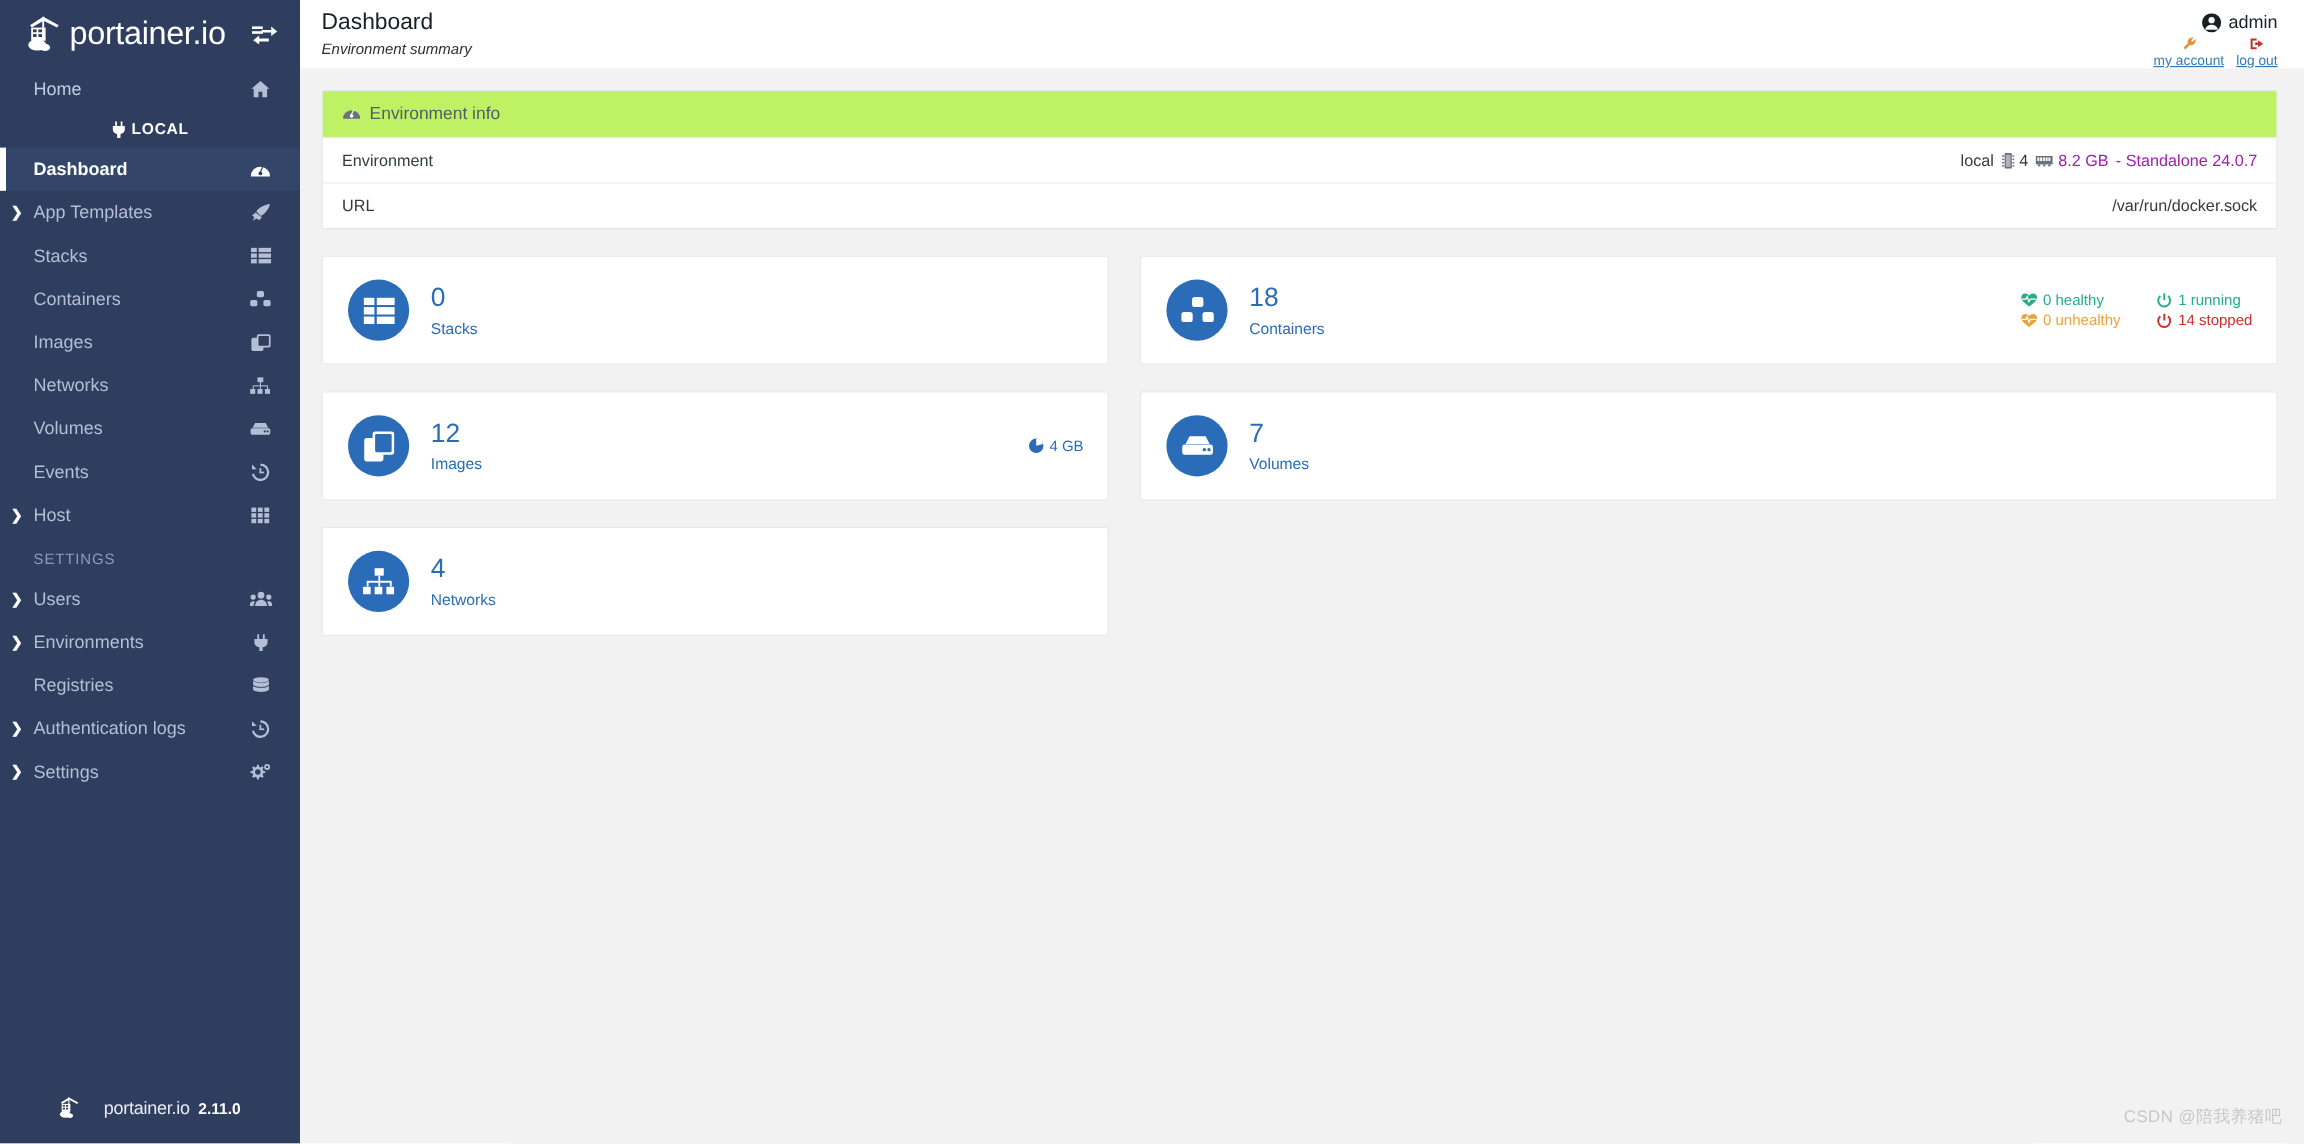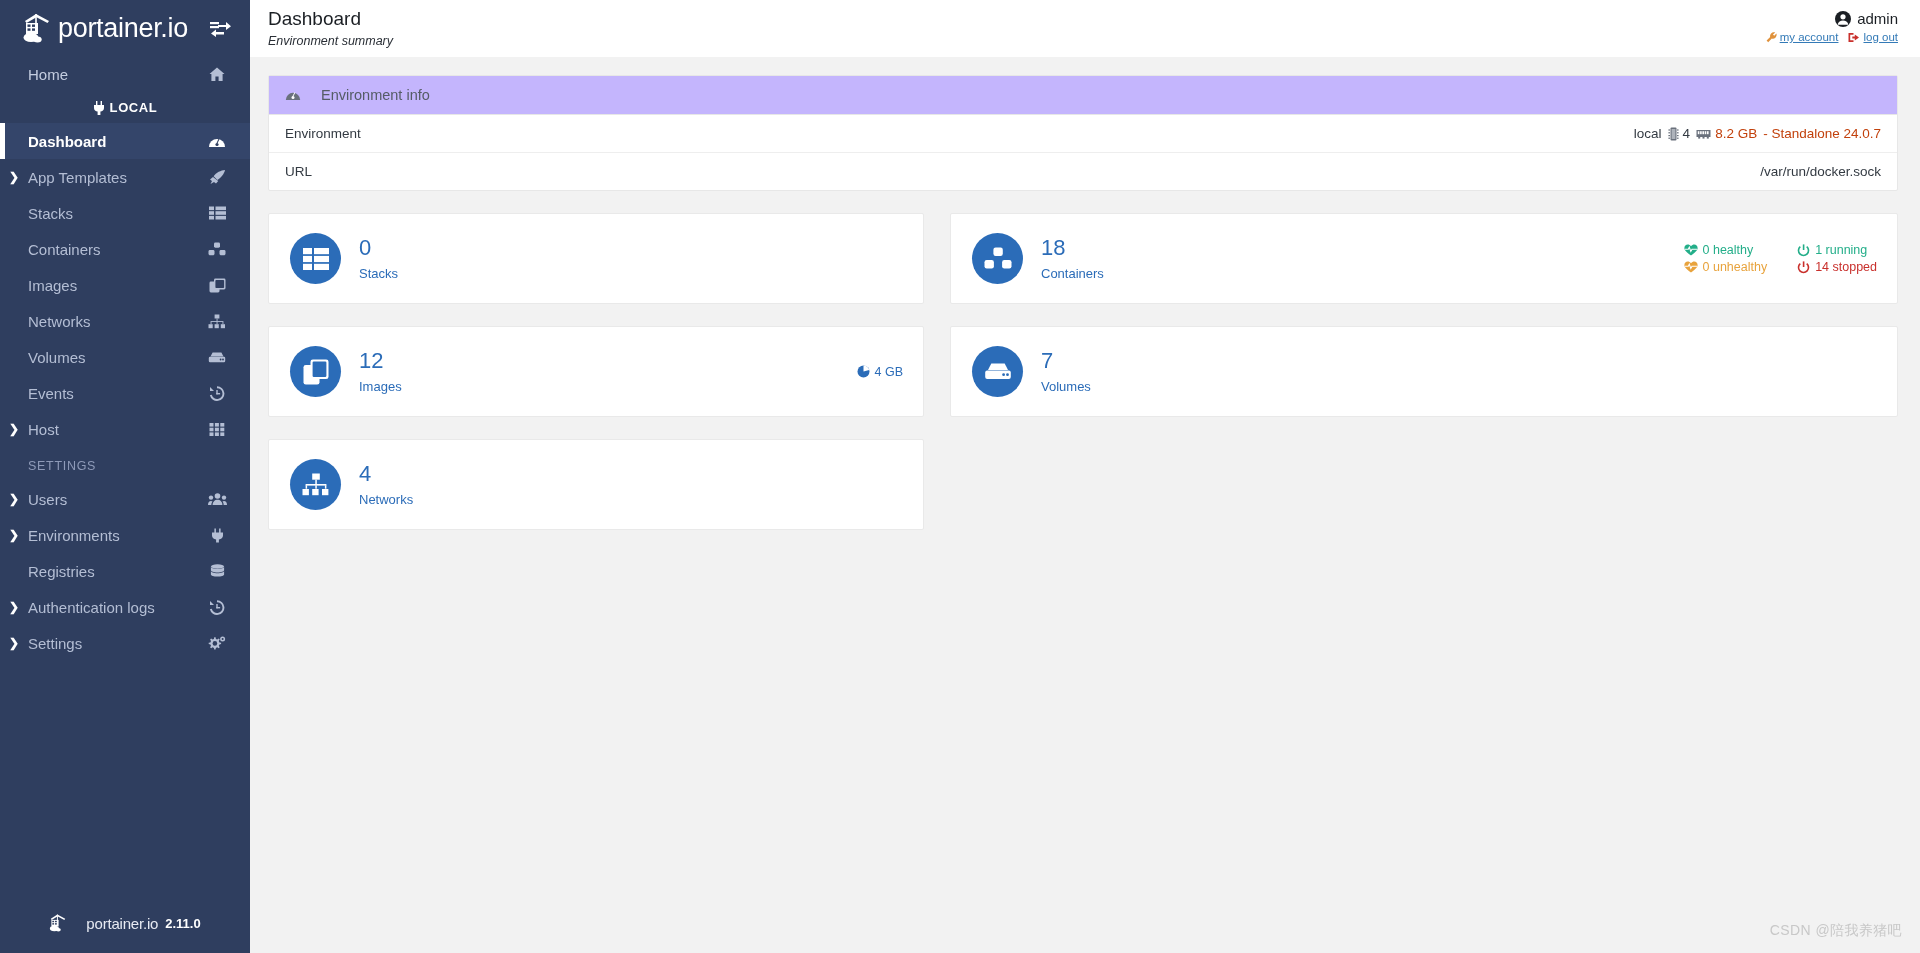--- a/index.html
+++ b/index.html
@@ -91,48 +91,49 @@
     margin-left: auto; display: flex; flex-direction: column;
     align-items: flex-end; padding-top: 2px;
   }
   .user-row { display: flex; align-items: center; gap: 6px; }
   .user-name { font-size: 15px; color: #1b1f24; }
   .user-links { display: flex; align-items: center; gap: 10px; margin-top: 4px; }
   .user-link {
     display: flex; align-items: center; gap: 3px;
     font-size: 11.5px; color: #337ab7; text-decoration: underline;
     cursor: pointer;
+    flex-direction: column;
   }
   .user-link.logout { color: #337ab7; }
   .icon-wrench { color: #e0923c; }
   .icon-logout { color: #c9302c; }
 
   .content {
     flex: 1 1 auto; background: #f2f2f2;
     padding: 18px 22px 0 18px; overflow: hidden;
   }
 
   
   .panel {
     background: #ffffff; border: 1px solid #e7e7e7;
     border-radius: 2px; margin-bottom: 22px;
   }
   .panel-head {
-    background: #c4b5fd; border-bottom: 1px solid #e7e7e7;
-    padding: 11px 16px; display: flex; align-items: center; gap: 20px;
+    background: #bef264; border-bottom: 1px solid #e7e7e7;
+    padding: 11px 16px; display: flex; align-items: flex-start; gap: 7px;
     font-size: 14.5px; color: #555c66;
   }
   .info-row {
     display: flex; border-bottom: 1px solid #eeeeee;
     padding: 11px 16px; font-size: 13.5px; color: #333a42; justify-content: space-between;
   }
   .info-row:last-child { border-bottom: none; }
   .info-key { width: 348px; flex: 0 0 348px; }
   .info-val { display: flex; align-items: center; gap: 6px; color: #333a42; }
-  .info-val .muted { color: #c2410c; }
+  .info-val .muted { color: #a21caf; }
   .chip { display: inline-flex; align-items: center; gap: 4px; }
 
   
   .grid { display: flex; gap: 26px; align-items: flex-start; }
   .col { display: flex; flex-direction: column; gap: 22px; }
   .col-left { width: 656px; flex: 0 0 656px; }
   .col-right { flex: 1 1 auto; }
   .card {
     background: #ffffff; border: 1px solid #e9e9e9; border-radius: 2px;
     height: 91px; display: flex; align-items: center;

